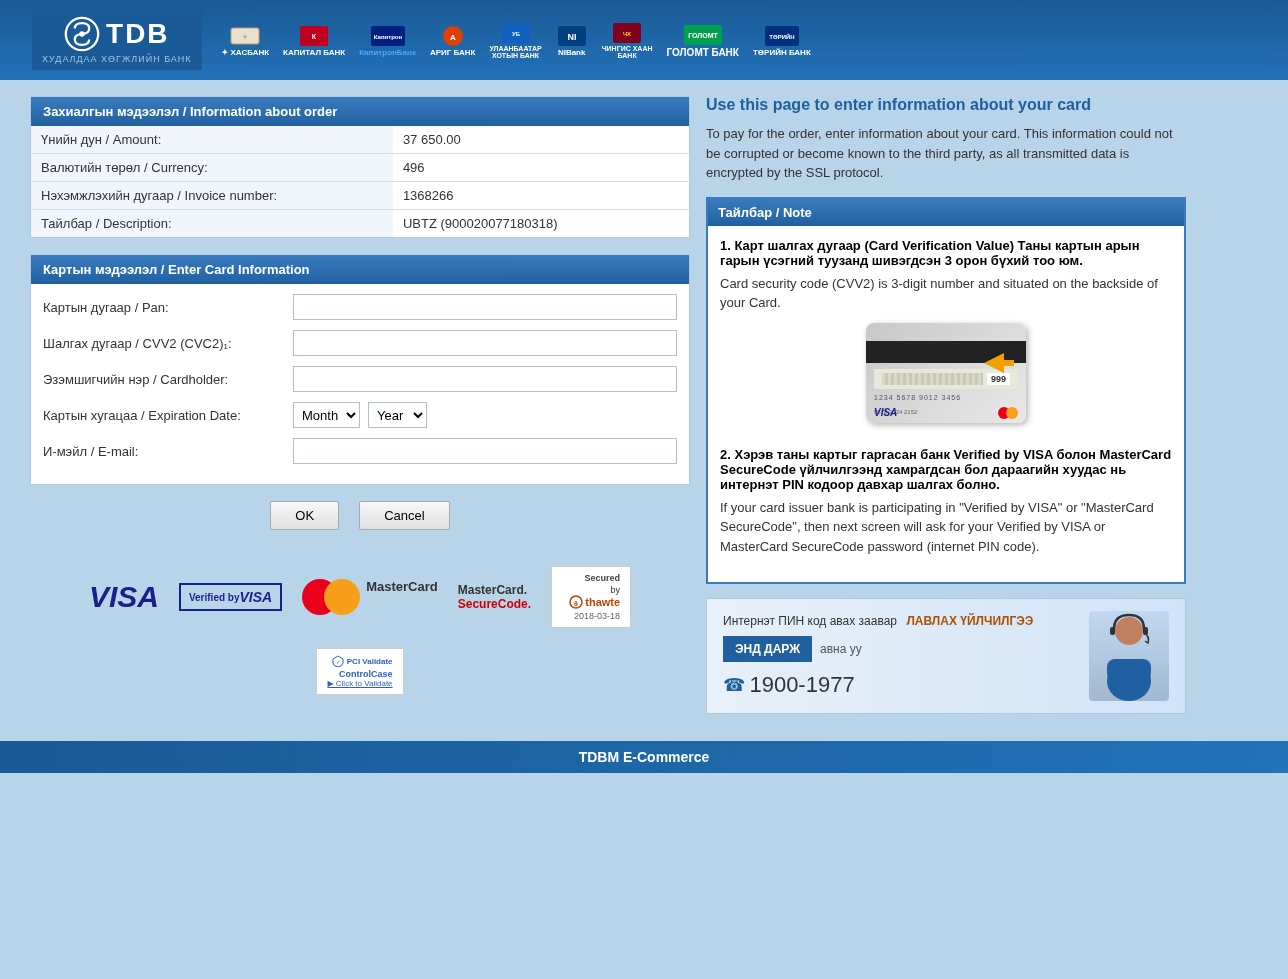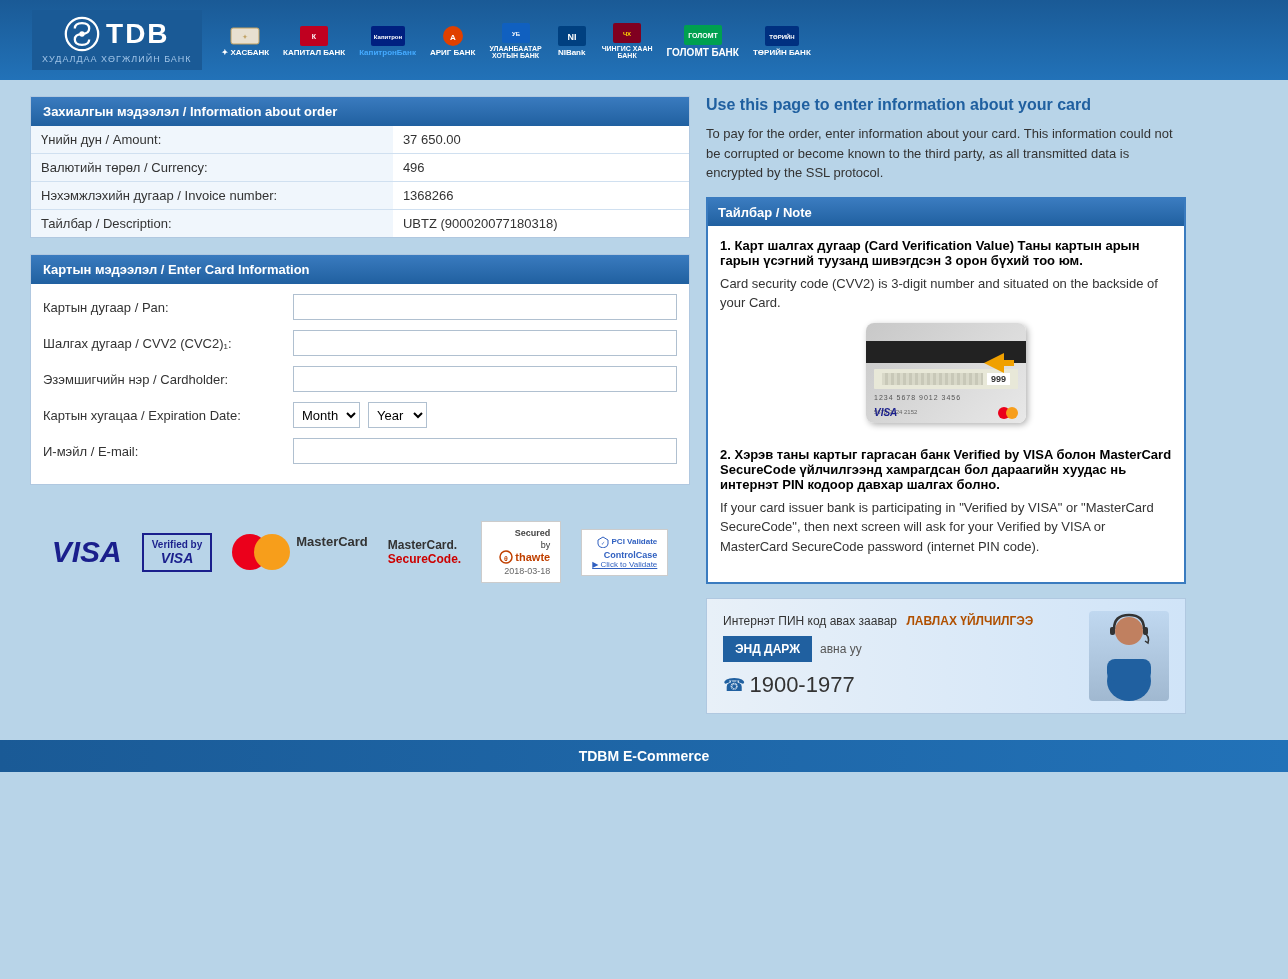--- a/index.html
+++ b/index.html
@@ -178,21 +178,21 @@
     }
     .visa-logo {
       font-family: Arial, sans-serif;
       font-size: 30px;
       font-weight: bold;
       font-style: italic;
       color: #1a1f8c;
     }
     .verified-visa {
       display: flex;
-      flex-direction: column;
+      flex-direction: row;
       align-items: center;
       font-size: 11px;
       font-weight: bold;
       color: #1a1f8c;
       border: 2px solid #1a1f8c;
       padding: 4px 8px;
     }
     .mastercard-circle-container {
       display: flex;
       align-items: flex-start;
@@ -534,20 +534,24 @@
         </div>
 
         <div class="form-row">
           <div class="form-label">И-мэйл / E-mail:</div>
           <input class="form-input" type="text" style="">
         </div>
 
       </div>
     </div>
 
+    <div class="button-row">
+      <button class="btn">OK</button>
+      <button class="btn">Cancel</button>
+    </div>
 
     <div class="logos-section">
       <div class="visa-logo">VISA</div>
 
       <div class="verified-visa">
         <span style="font-size:10px;font-weight:bold;color:#1a1f8c;">Verified by</span>
         <span style="font-size:14px;font-weight:bold;font-style:italic;color:#1a1f8c;">VISA</span>
       </div>
 
       <div class="mastercard-circle-container">

